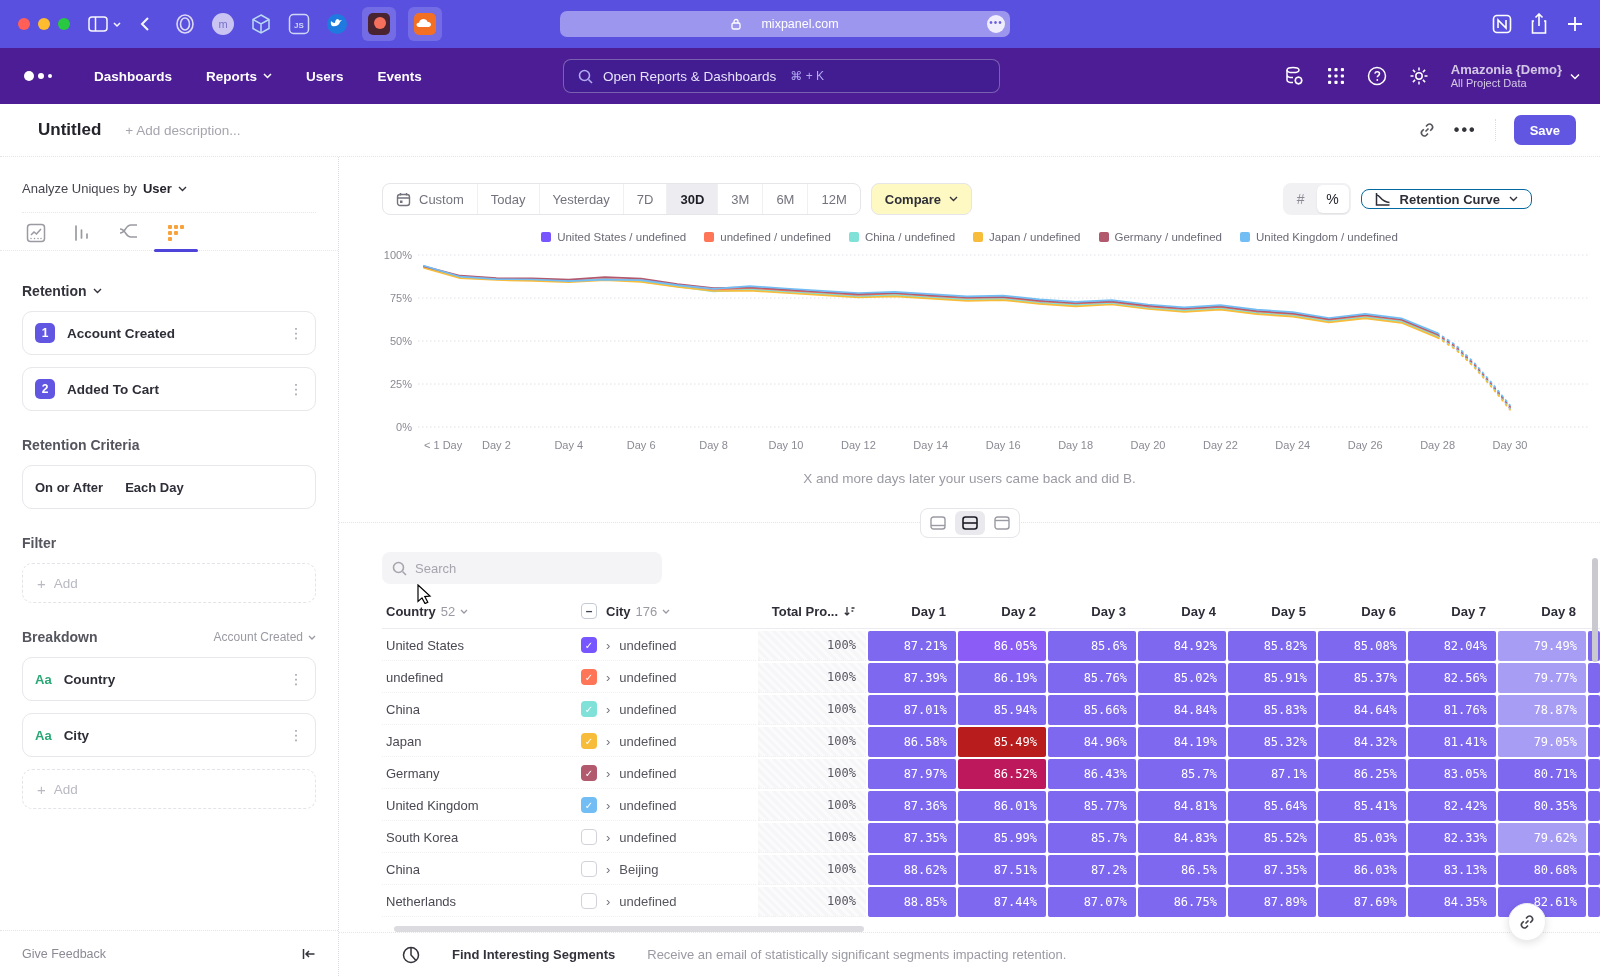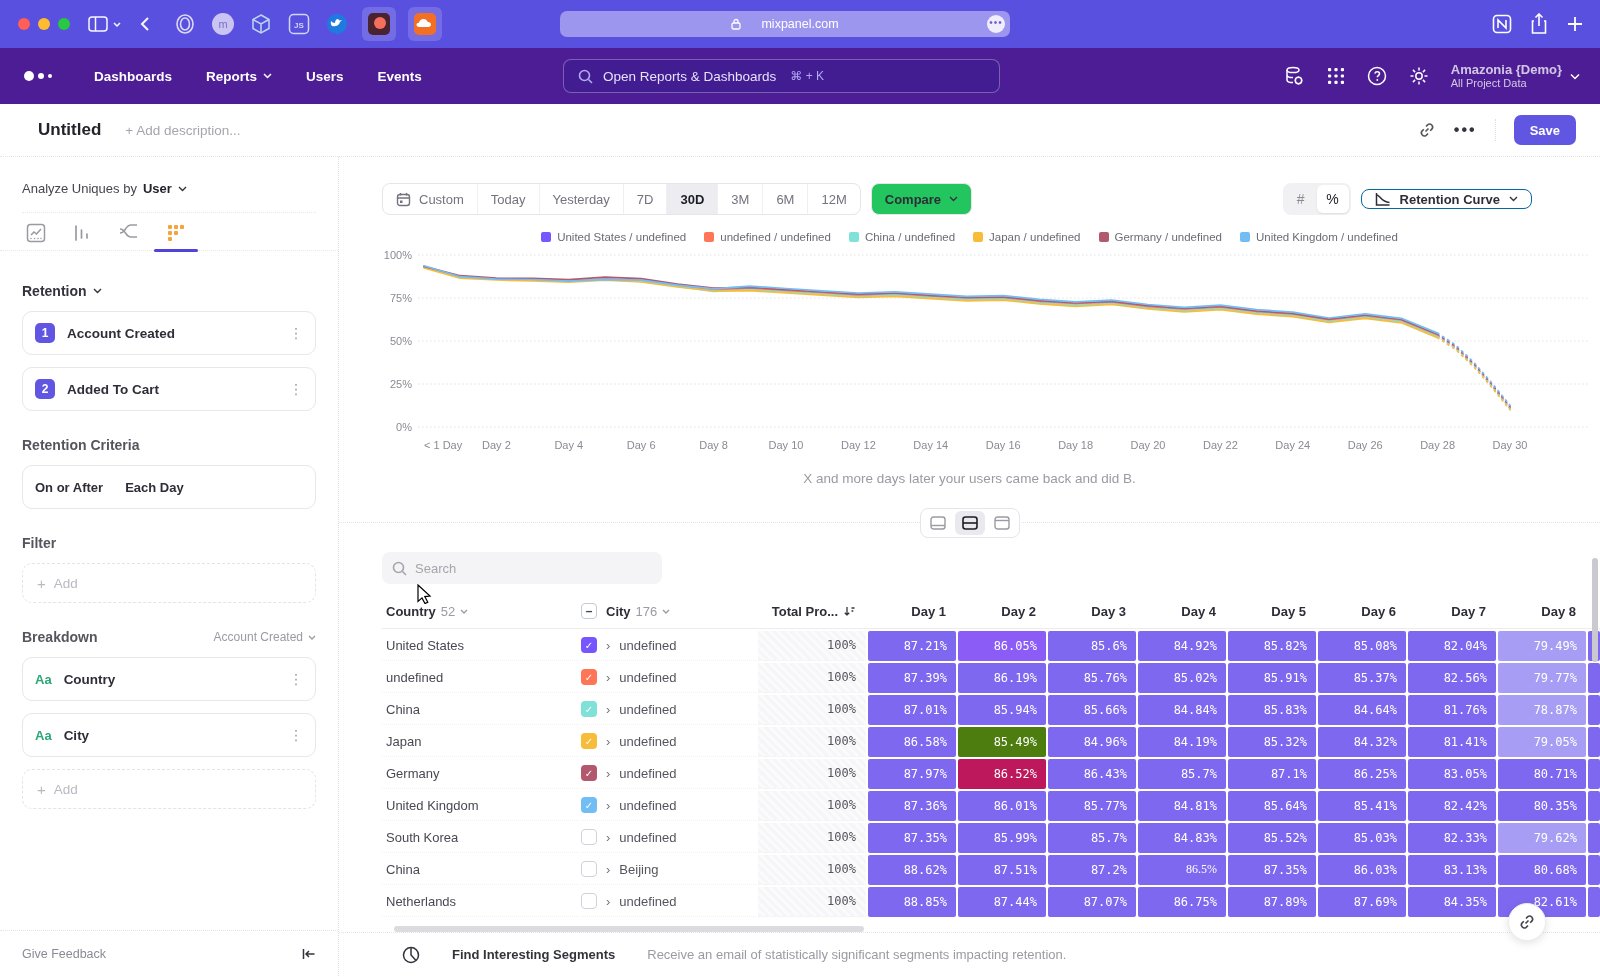--- a/index.html
+++ b/index.html
@@ -76,21 +76,21 @@
   .sb-footer .coll { margin-left:auto; color:#33333c; }
 
   
   .main { flex:1; display:flex; flex-direction:column; padding:26px 0 0 43px; position:relative; }
   .toolbar { display:flex; align-items:center; padding-right:68px; }
   .seg { display:flex; border:1px solid #e5e5ea; border-radius:8px; background:#fff; overflow:hidden; height:32px; }
   .seg .it { display:flex; align-items:center; gap:8px; padding:0 13px; font-size:13px; color:#73737e;
     border-right:1px solid #f0f0f3; cursor:pointer; white-space:nowrap; }
   .seg .it:last-child { border-right:none; }
   .seg .it.active { background:#ededf1; color:#1d1d27; font-weight:700; }
-  .cmp-btn { display:flex; align-items:center; gap:8px; border:1px solid #e5e5ea; background:#22c55e; border-radius:8px;
+  .cmp-btn { display:flex; align-items:center; gap:8px; border:1px solid #e5e5ea; background:#fef9c3; border-radius:8px;
     height:32px; padding:0 13px; font-size:13px; color:#2e2e38; font-weight:600; margin-left:10px; cursor:pointer; }
   .tb-right { margin-left:auto; display:flex; align-items:center; gap:10px; }
   .units { display:flex; background:#f1f1f4; border-radius:8px; padding:2px; height:32px; }
   .units .u { width:32px; display:flex; align-items:center; justify-content:center; font-size:14px; color:#8a8a94;
     border-radius:6px; cursor:pointer; }
   .units .u.active { background:#fff; color:#1d1d27; box-shadow:0 1px 2px rgba(0,0,0,.08); }
   .ctype-btn { display:flex; align-items:center; gap:9px; border:1px solid #0369a1; background:#fff; border-radius:8px;
     height:20px; padding:0 13px; font-size:13px; color:#2e2e38; font-weight:600; cursor:pointer; }
 
   .legend { display:flex; justify-content:center; gap:18px; margin-top:16px; padding-right:43px; }
@@ -709,21 +709,21 @@
         </div>
         <div class="tgrid trow">
           <div class="tc country">Japan</div>
           <div class="tc city">
             <span class="cb" style="background: rgb(248, 188, 59);">✓</span>
             <span class="chev">›</span>
             <span>undefined</span>
           </div>
           <div class="tc total mono">100%</div>
           <div class="daycell mono" style="background: rgb(126, 104, 240);">86.58%</div>
-          <div class="daycell mono" style="background: #4d7c0f;">85.49%</div>
+          <div class="daycell mono" style="background: #b91c1c;">85.49%</div>
           <div class="daycell mono" style="background: rgb(126, 104, 240);">84.96%</div>
           <div class="daycell mono" style="background: rgb(126, 104, 240);">84.19%</div>
           <div class="daycell mono" style="background: rgb(126, 104, 240);">85.32%</div>
           <div class="daycell mono" style="background: rgb(126, 104, 240);">84.32%</div>
           <div class="daycell mono" style="background: rgb(126, 104, 240);">81.41%</div>
           <div class="daycell mono" style="background: rgb(168, 157, 244);">79.05%</div>
           <div class="daycell" style="background: rgb(126, 104, 240);"></div>
         </div>
         <div class="tgrid trow">
           <div class="tc country">Germany</div>
@@ -783,21 +783,21 @@
           <div class="tc country">China</div>
           <div class="tc city">
             <span class="cb off"></span>
             <span class="chev">›</span>
             <span>Beijing</span>
           </div>
           <div class="tc total mono">100%</div>
           <div class="daycell mono" style="background: rgb(126, 104, 240);">88.62%</div>
           <div class="daycell mono" style="background: rgb(126, 104, 240);">87.51%</div>
           <div class="daycell mono" style="background: rgb(126, 104, 240);">87.2%</div>
-          <div class="daycell mono" style="background: rgb(126, 104, 240); font-family: Liberation Serif, serif;">86.5%</div>
+          <div class="daycell mono" style="background: rgb(126, 104, 240);">86.5%</div>
           <div class="daycell mono" style="background: rgb(126, 104, 240);">87.35%</div>
           <div class="daycell mono" style="background: rgb(126, 104, 240);">86.03%</div>
           <div class="daycell mono" style="background: rgb(126, 104, 240);">83.13%</div>
           <div class="daycell mono" style="background: rgb(126, 104, 240);">80.68%</div>
           <div class="daycell" style="background: rgb(126, 104, 240);"></div>
         </div>
         <div class="tgrid trow">
           <div class="tc country">Netherlands</div>
           <div class="tc city">
             <span class="cb off"></span>

